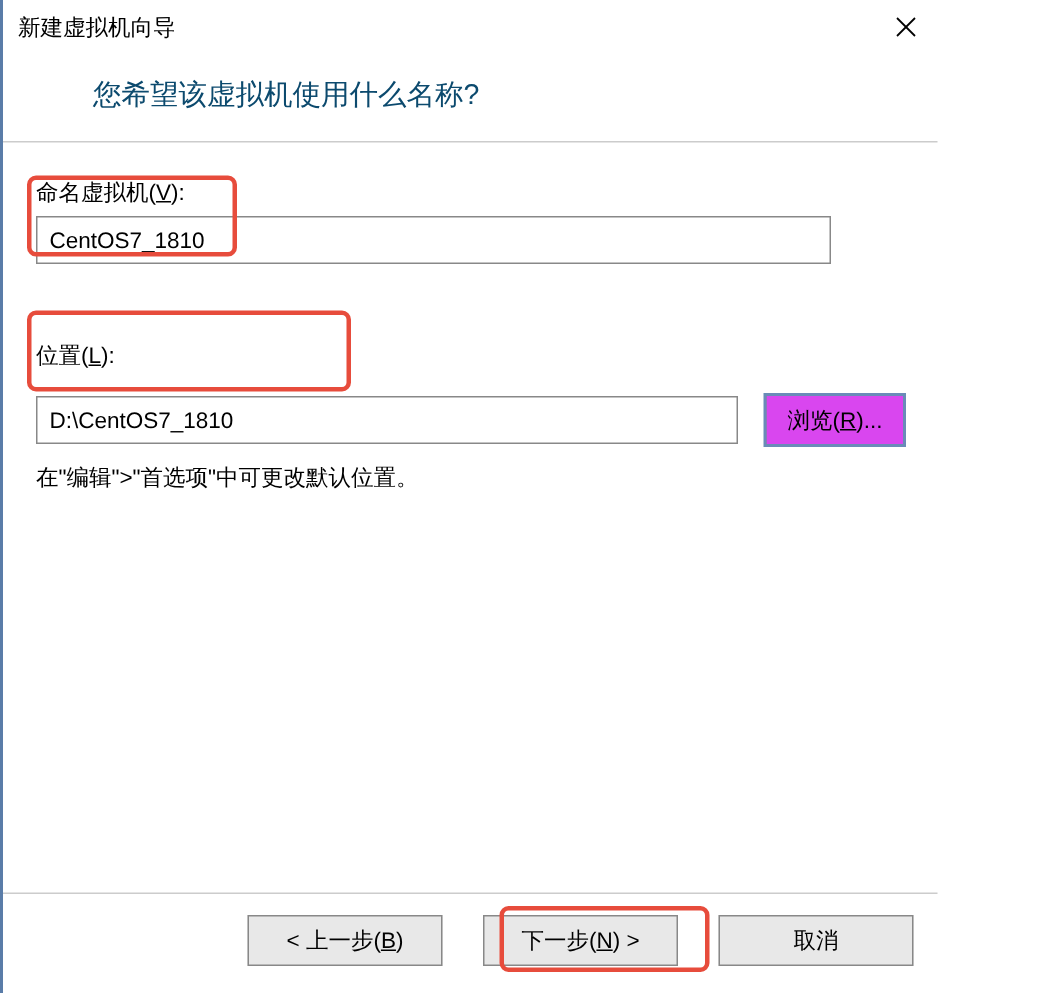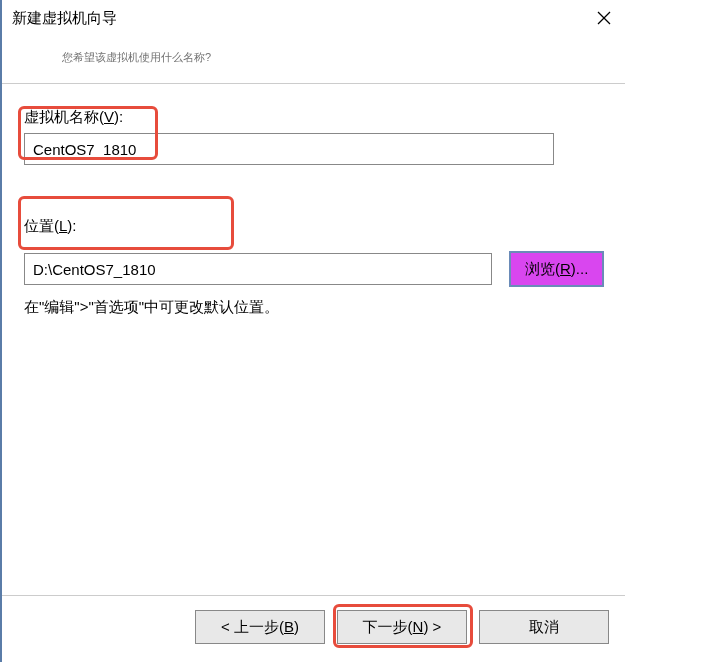--- a/index.html
+++ b/index.html
@@ -49,22 +49,22 @@
     .header-section {
       padding: 14px 0 18px 38px;
     }
     .header-title {
       font-size: 16px;
       font-weight: bold;
       color: #000;
       margin-bottom: 6px;
     }
     .header-subtitle {
-      font-size: 11px;
-      color: #737373;
+      font-size: 19px;
+      color: #0c4a6e;
       padding-left: 22px;
     }
     .divider {
       height: 1px;
       background: #ccc;
       margin: 0;
     }
     .content {
       flex: 1;
       padding: 24px 22px 10px 22px;
@@ -132,21 +132,21 @@
       color: #000;
     }
     .spacer-1 {
       height: 52px;
     }
     .footer {
       border-top: 1px solid #ccc;
       padding: 14px 16px 18px 0;
       display: flex;
       justify-content: flex-end;
-      gap: 12px;
+      gap: 27px;
       position: relative;
     }
     .footer-button {
       width: 130px;
       height: 34px;
       border: 1px solid #888;
       background: #e8e8e8;
       font-size: 15px;
       font-family: inherit;
       cursor: pointer;
@@ -181,21 +181,21 @@
 
   <div class="header-section">
     <div class="header-subtitle">您希望该虚拟机使用什么名称?</div>
   </div>
 
   <div class="divider"></div>
 
   <div class="content">
 
     <div class="field-label">
-      <span>虚拟机名称(</span><span class="underline">V</span><span>):</span>
+      <span>命名虚拟机(</span><span class="underline">V</span><span>):</span>
     </div>
     <input type="text" class="text-input" value="CentOS7_1810" style="">
     <div class="highlight-box-1 vm-name-highlight"></div>
 
     <div class="spacer-1"></div>
 
     <div class="field-label">
       <span>位置(</span><span class="underline">L</span><span>):</span>
     </div>
     <div class="location-row">

